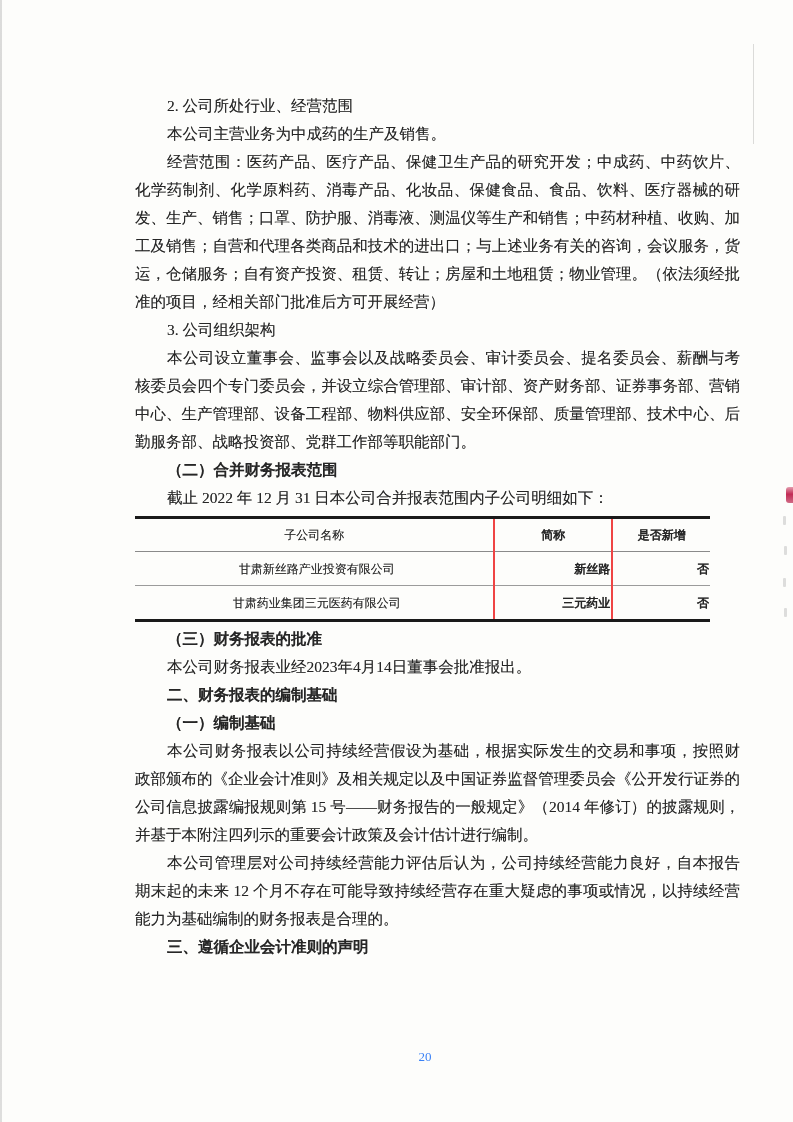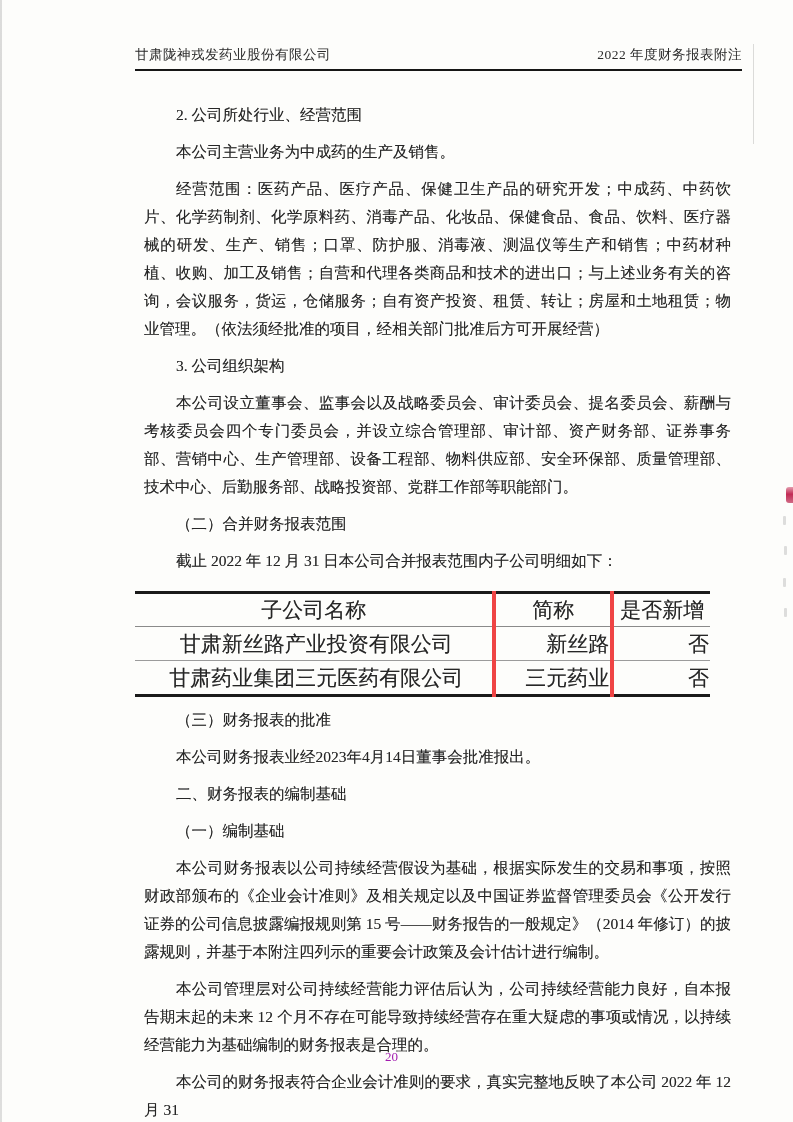--- a/index.html
+++ b/index.html
@@ -18,53 +18,49 @@
     border-radius:3px 0 0 3px;}
   
   .hdr{position:absolute;left:135px;top:46px;width:607px;
     display:flex;justify-content:space-between;align-items:flex-end;
     border-bottom:2.5px solid #161616;padding-bottom:5px;font-size:13.5px;
     letter-spacing:.5px;color:#2a2a2a;}
   
   .content{position:absolute;left:135px;top:92px;width:605px;
     font-size:15.5px;line-height:28px;text-align:justify;
     text-shadow:0 0 .5px rgba(40,40,40,.45);}
-  .content p{margin:9px;text-indent:32px;}
-  .hd-bold{margin:0;text-indent:30px;font-weight:normal;}
+  .content p{margin:0;text-indent:32px;}
+  .hd-bold{margin:0;text-indent:30px;font-weight:bold;}
   .hd-plain{margin:0;text-indent:32px;}
   
-  table.subs{border-collapse:collapse;width:575px;margin:16px 0 3px 0;
+  table.subs{border-collapse:collapse;width:575px;margin:4px 0 3px 0;
     border-top:3px solid #1a1a1a;border-bottom:3px solid #1a1a1a;
-    font-size:21px;}
+    font-size:12px;}
   table.subs th{font-weight:normal;height:30px;text-align:center;
     border-bottom:1.5px solid #8a8a8a;}
   table.subs td{height:31px;text-align:right;border-top:1px solid #9b9b9b;}
   table.subs td.c1{text-align:center;padding-left:6px;}
-  table.subs .vline{border-left:4px solid #ef4444;}
+  table.subs .vline{border-left:2px solid #ef4444;font-weight:bold;}
   
   .pagenum{position:absolute;left:385px;top:1049px;width:80px;
-    font-size:13px;color:#a21caf;}
+    text-align:center;font-size:13px;color:#3b82f6;}
 </style>
 </head>
 <body>
 
 <div class="page">
 
   <div class="edge-left"></div>
   <div class="edge-right-faint"></div>
   <div class="ghost" style="left:783px;top:516px;"></div>
   <div class="ghost" style="left:784px;top:546px;"></div>
   <div class="ghost" style="left:783px;top:578px;"></div>
   <div class="ghost" style="left:784px;top:608px;"></div>
   <div class="red-mark" style="background:linear-gradient(180deg,#e49dae,#c22b55 45%,#d06a85);"></div>
 
-  <div class="hdr">
-    <span>甘肃陇神戎发药业股份有限公司</span>
-    <span>2022 年度财务报表附注</span>
-  </div>
 
   <div class="content">
     <p class="hd-plain">2. 公司所处行业、经营范围</p>
     <p>本公司主营业务为中成药的生产及销售。</p>
     <p>经营范围：医药产品、医疗产品、保健卫生产品的研究开发；中成药、中药饮片、化学药制剂、化学原料药、消毒产品、化妆品、保健食品、食品、饮料、医疗器械的研发、生产、销售；口罩、防护服、消毒液、测温仪等生产和销售；中药材种植、收购、加工及销售；自营和代理各类商品和技术的进出口；与上述业务有关的咨询，会议服务，货运，仓储服务；自有资产投资、租赁、转让；房屋和土地租赁；物业管理。（依法须经批准的项目，经相关部门批准后方可开展经营）</p>
     <p class="hd-plain">3. 公司组织架构</p>
     <p>本公司设立董事会、监事会以及战略委员会、审计委员会、提名委员会、薪酬与考核委员会四个专门委员会，并设立综合管理部、审计部、资产财务部、证券事务部、营销中心、生产管理部、设备工程部、物料供应部、安全环保部、质量管理部、技术中心、后勤服务部、战略投资部、党群工作部等职能部门。</p>
     <p class="hd-bold">（二）合并财务报表范围</p>
     <p>截止 2022 年 12 月 31 日本公司合并报表范围内子公司明细如下：</p>
 
@@ -89,18 +85,18 @@
         </tr>
       </tbody>
     </table>
 
     <p class="hd-bold">（三）财务报表的批准</p>
     <p>本公司财务报表业经2023年4月14日董事会批准报出。</p>
     <p class="hd-bold">二、财务报表的编制基础</p>
     <p class="hd-bold">（一）编制基础</p>
     <p>本公司财务报表以公司持续经营假设为基础，根据实际发生的交易和事项，按照财政部颁布的《企业会计准则》及相关规定以及中国证券监督管理委员会《公开发行证券的公司信息披露编报规则第 15 号——财务报告的一般规定》（2014 年修订）的披露规则，并基于本附注四列示的重要会计政策及会计估计进行编制。</p>
     <p>本公司管理层对公司持续经营能力评估后认为，公司持续经营能力良好，自本报告期末起的未来 12 个月不存在可能导致持续经营存在重大疑虑的事项或情况，以持续经营能力为基础编制的财务报表是合理的。</p>
-    <p>本公司的财务报表符合企业会计准则的要求，真实完整地反映了本公司 2022 年 12 月 31</p>
+    <p class="hd-bold">三、遵循企业会计准则的声明</p>
   </div>
 
   <div class="pagenum">20</div>
 
 </div>
 
 </body></html>

